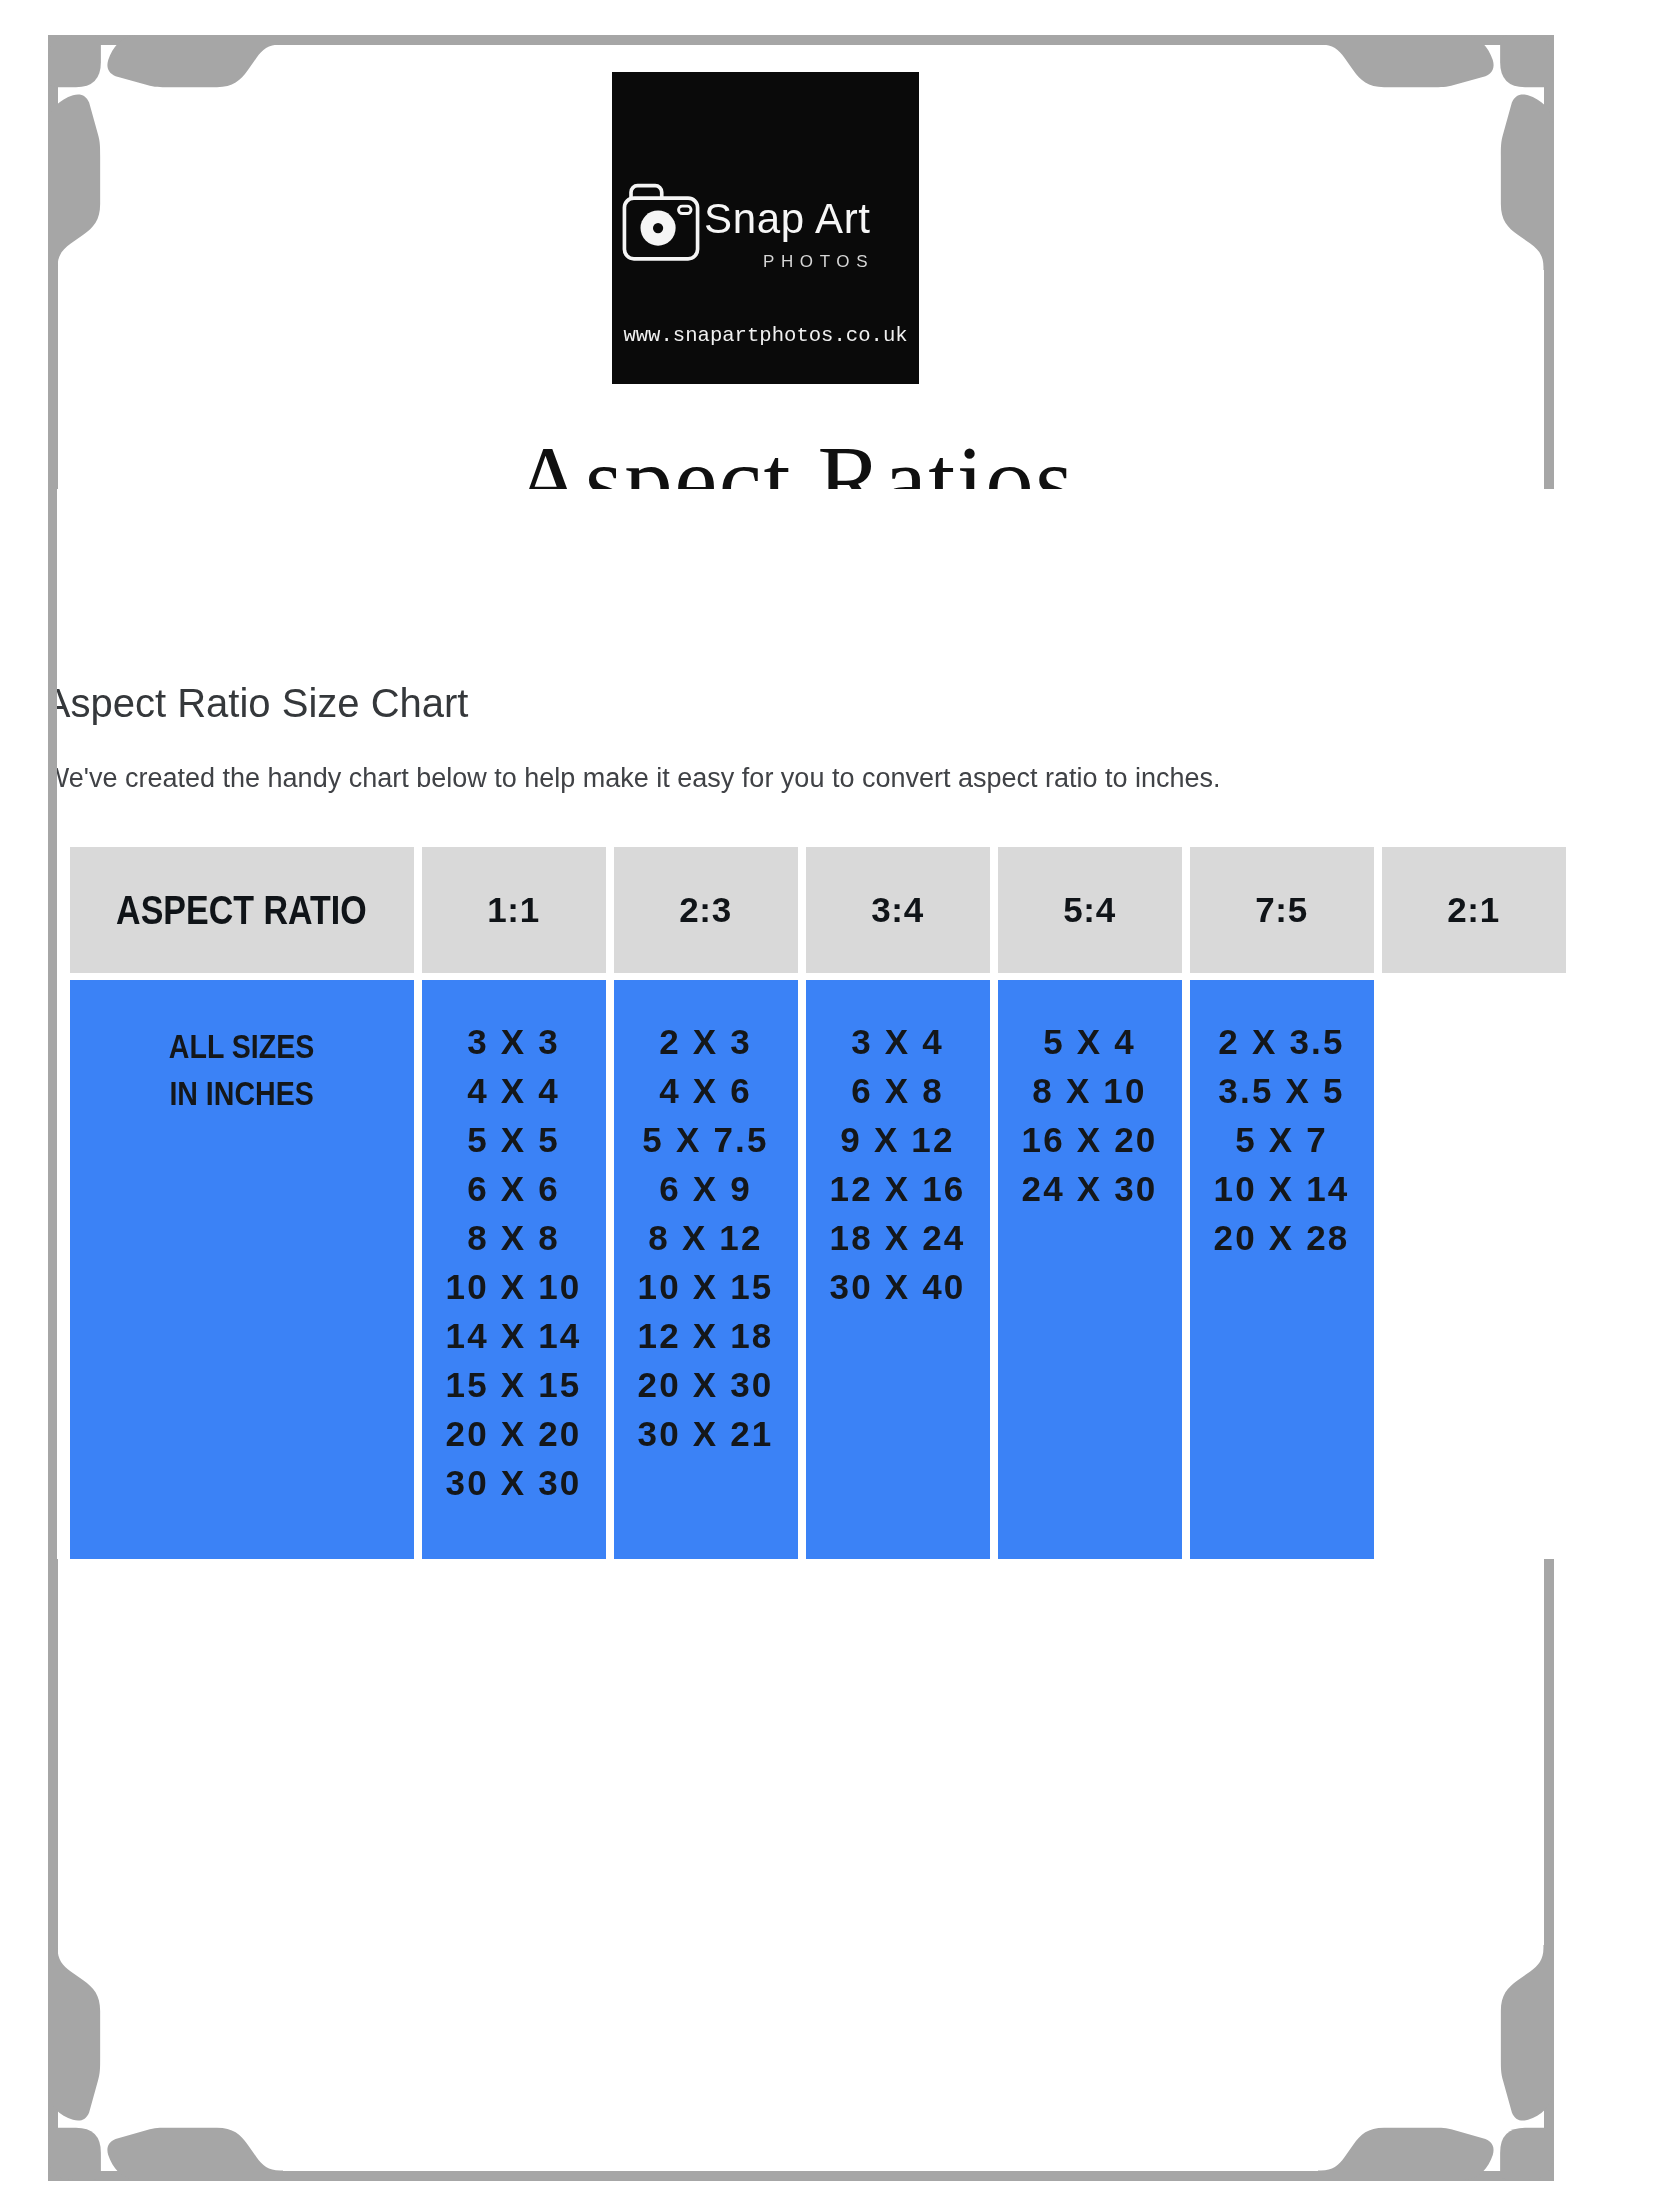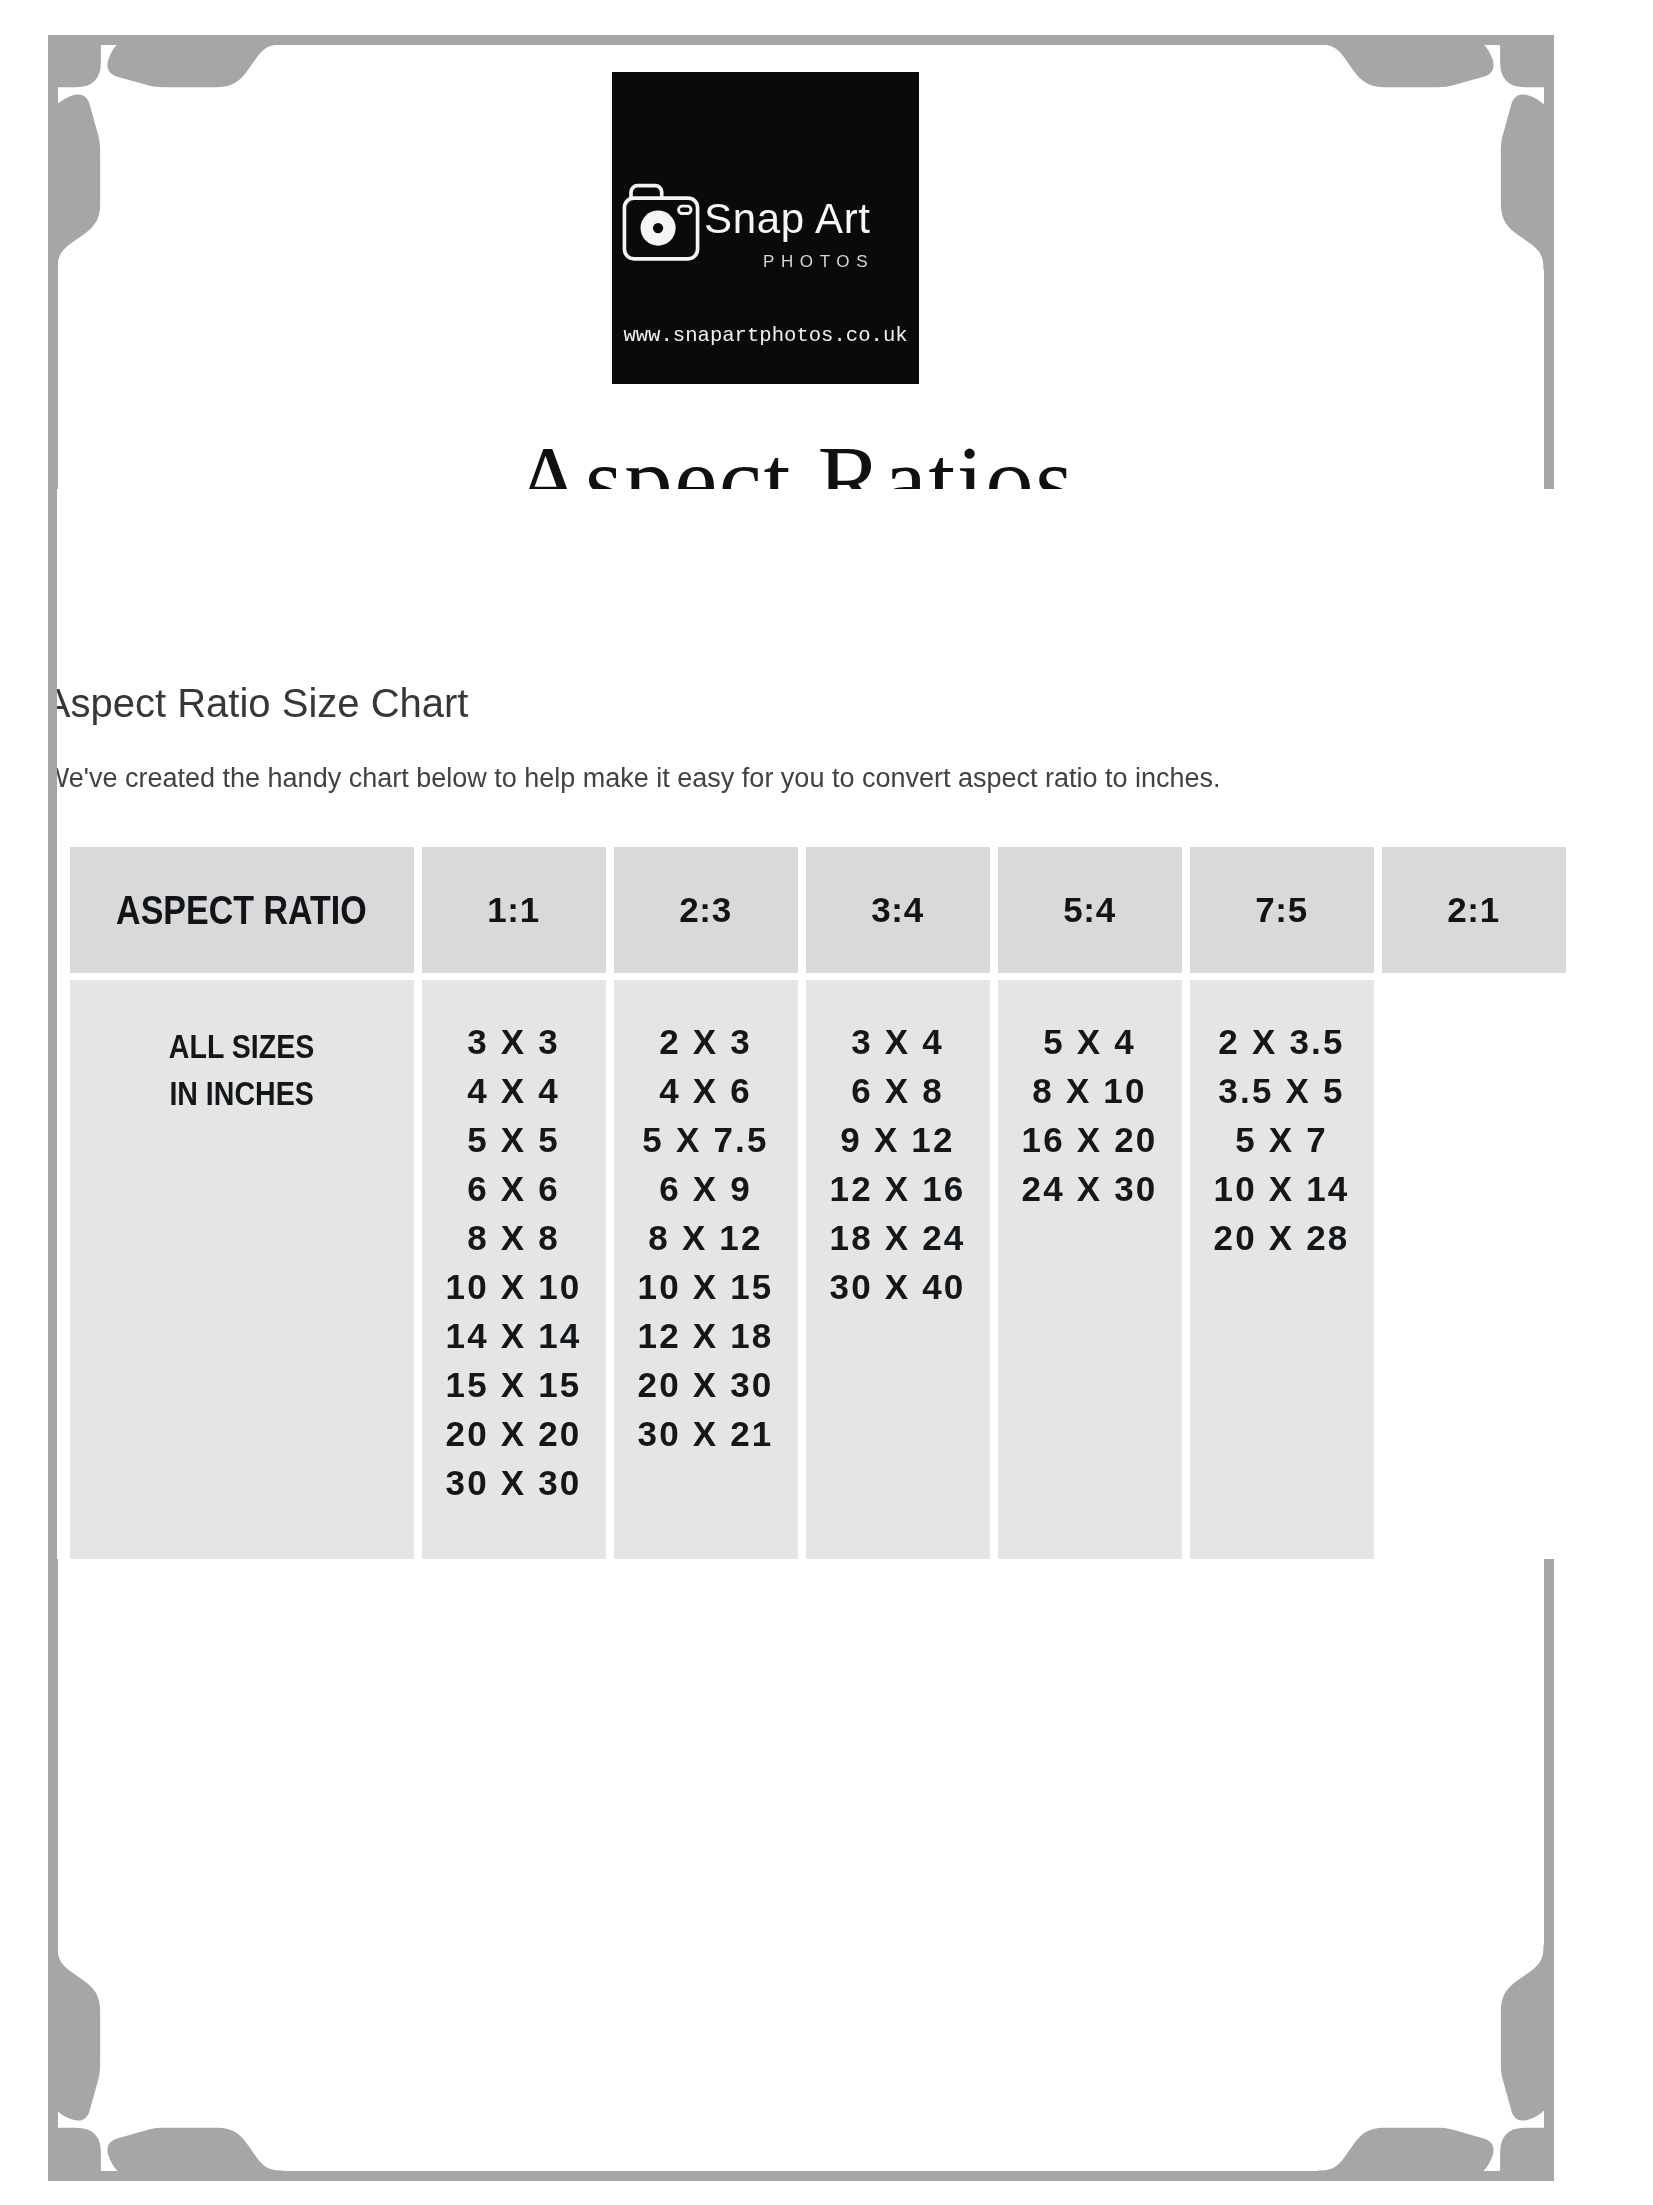--- a/index.html
+++ b/index.html
@@ -41,21 +41,21 @@
   .section-desc { position:absolute; left:-13.2px; top:272px; font-size:27px; color:#404246;
                   white-space:nowrap; line-height:1.3; }
 
   
   .sizes-table { position:absolute; left:12.5px; top:358px; }
   .thead, .tbody { display:grid; grid-template-columns:344px repeat(6, 184px); column-gap:8px; }
   .tbody { margin-top:7.4px; }
   .th { height:126px; background:#d9d9d9; display:flex; align-items:center; justify-content:center;
         font-weight:bold; font-size:35px; color:#101418; letter-spacing:0.7px; }
   .th .th-label { display:inline-block; font-size:40px; transform:scaleX(0.85); letter-spacing:0; white-space:nowrap; }
-  .td { height:579px; background:#e5e5e5; text-align:center; padding-top:37px;
+  .td { height:579px; background:#3b82f6; text-align:center; padding-top:37px;
         font-weight:bold; font-size:35px; line-height:49px; letter-spacing:2.2px; color:#14171a; }
   .label-lines { display:inline-block; transform:scaleX(0.84); transform-origin:center top;
                  font-size:34px; line-height:47px; letter-spacing:0; padding-top:5.9px; white-space:nowrap; }
 </style>
 </head>
 <body>
 
 <div class="page">
 
   <div class="frame-line line-top"></div>

